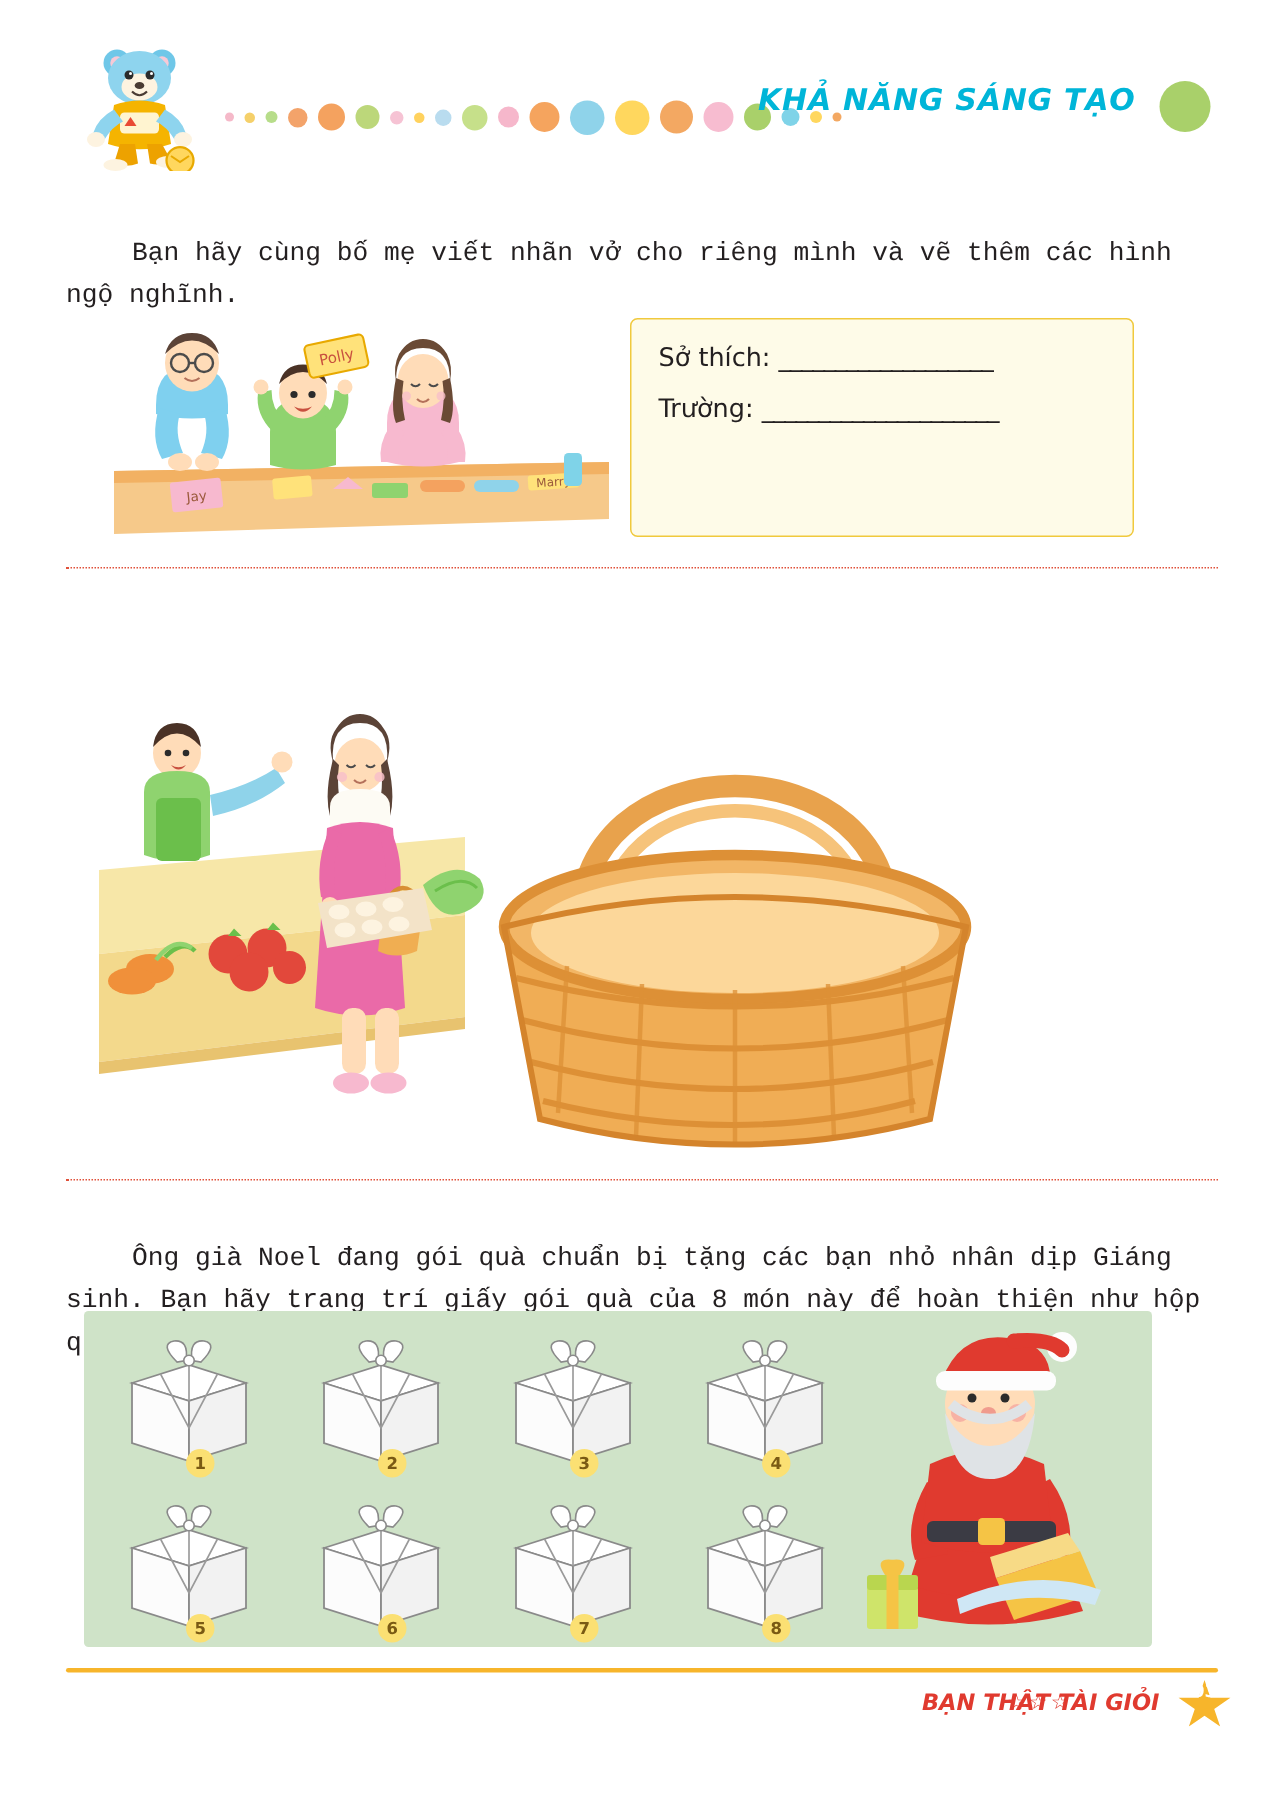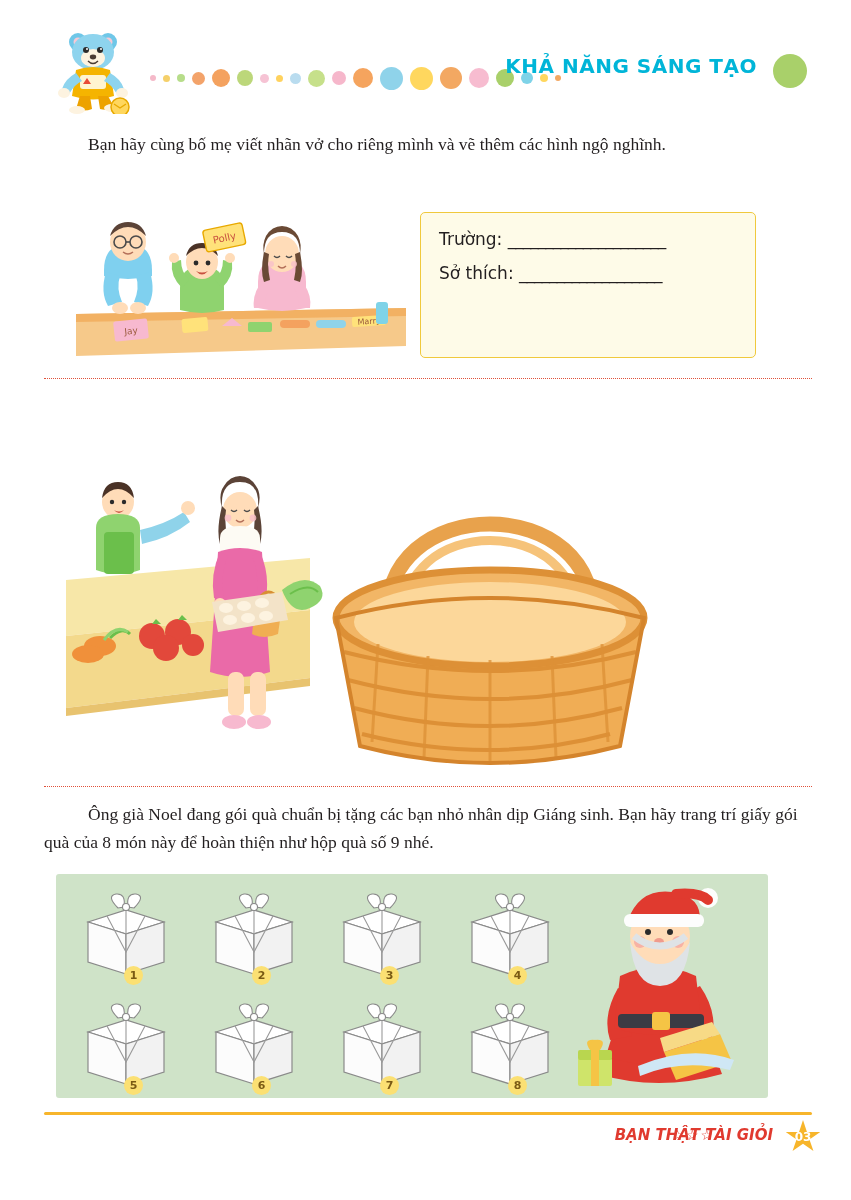--- a/index.html
+++ b/index.html
@@ -48,44 +48,46 @@
   }
   .dot { border-radius: 50%; display: block; }
 
   .header-title {
     position: absolute;
     right: 52px;
     top: 26px;
     font-family: "DejaVu Sans", sans-serif;
     font-size: 20px;
     font-weight: bold;
+    font-style: italic;
     color: #00b5d8;
     letter-spacing: 0.5px;
     white-space: nowrap;
   }
   .header-end-dot {
     position: absolute;
     right: 2px;
     top: 26px;
     width: 34px;
     height: 34px;
     border-radius: 50%;
     background: #a9d06a;
   }
 
   
   .para {
     position: absolute;
-    font-family: Liberation Serif, serif;
+    font-family: Liberation Mono, monospace;
     font-size: 17.5px;
     color: #231f20;
     line-height: 1.62;
     text-indent: 44px;
     width: 768px;
     left: 44px;
+    margin-top: 25px;
   }
 
   .divider {
     position: absolute;
     left: 44px;
     width: 768px;
     height: 0;
     border-top: 1.6px dotted #e0513a;
   }
 
@@ -207,21 +209,20 @@
     white-space: nowrap;
     padding-right: 34px;
   }
   .page-badge {
     position: absolute;
     right: 30px;
     top: 1120px;
     width: 36px;
     height: 34px;
     display: flex;
-    align-items: center;
     justify-content: center;
   }
   .page-badge .star-shape {
     position: absolute;
     inset: 0;
     background: #f7b52b;
     clip-path: polygon(50% 0%, 61% 35%, 98% 35%, 68% 57%, 79% 91%, 50% 70%, 21% 91%, 32% 57%, 2% 35%, 39% 35%);
   }
   .page-badge span {
     position: relative;
@@ -348,26 +349,26 @@
     <rect x="172" y="126" width="24" height="10" rx="2" fill="#8fd36f"></rect>
     <rect x="204" y="124" width="30" height="8" rx="4" fill="#f4a25f"></rect>
     <rect x="240" y="124" width="30" height="8" rx="4" fill="#8fd3ea"></rect>
     <rect x="276" y="120" width="34" height="10" rx="2" fill="#ffe27a" transform="rotate(-4 293 125)"></rect>
     <text x="293" y="128" font-family="DejaVu Sans, sans-serif" font-size="8" fill="#9b5a3c" text-anchor="middle" transform="rotate(-4 293 125)">Marry</text>
     <rect x="300" y="106" width="12" height="22" rx="3" fill="#7fd3e8"></rect>
   </svg>
 
   <div class="name-card">
     <div class="card-line">
+      <span>Sở thích:</span>
+      <span class="blank">___________________</span>
+    </div>
+    <div class="card-line">
       <span>Trường:</span>
       <span class="blank">_____________________</span>
-    </div>
-    <div class="card-line">
-      <span>Sở thích:</span>
-      <span class="blank">___________________</span>
     </div>
   </div>
 
   <div class="divider" style="top:378px"></div>
 
 
   <svg class="market-art" viewBox="0 0 320 330">
 
     <path d="M6 140 L250 118 L250 170 L6 196 Z" fill="#f7e7a8"></path>
     <path d="M6 196 L250 170 L250 238 L6 268 Z" fill="#f3d98c"></path>

